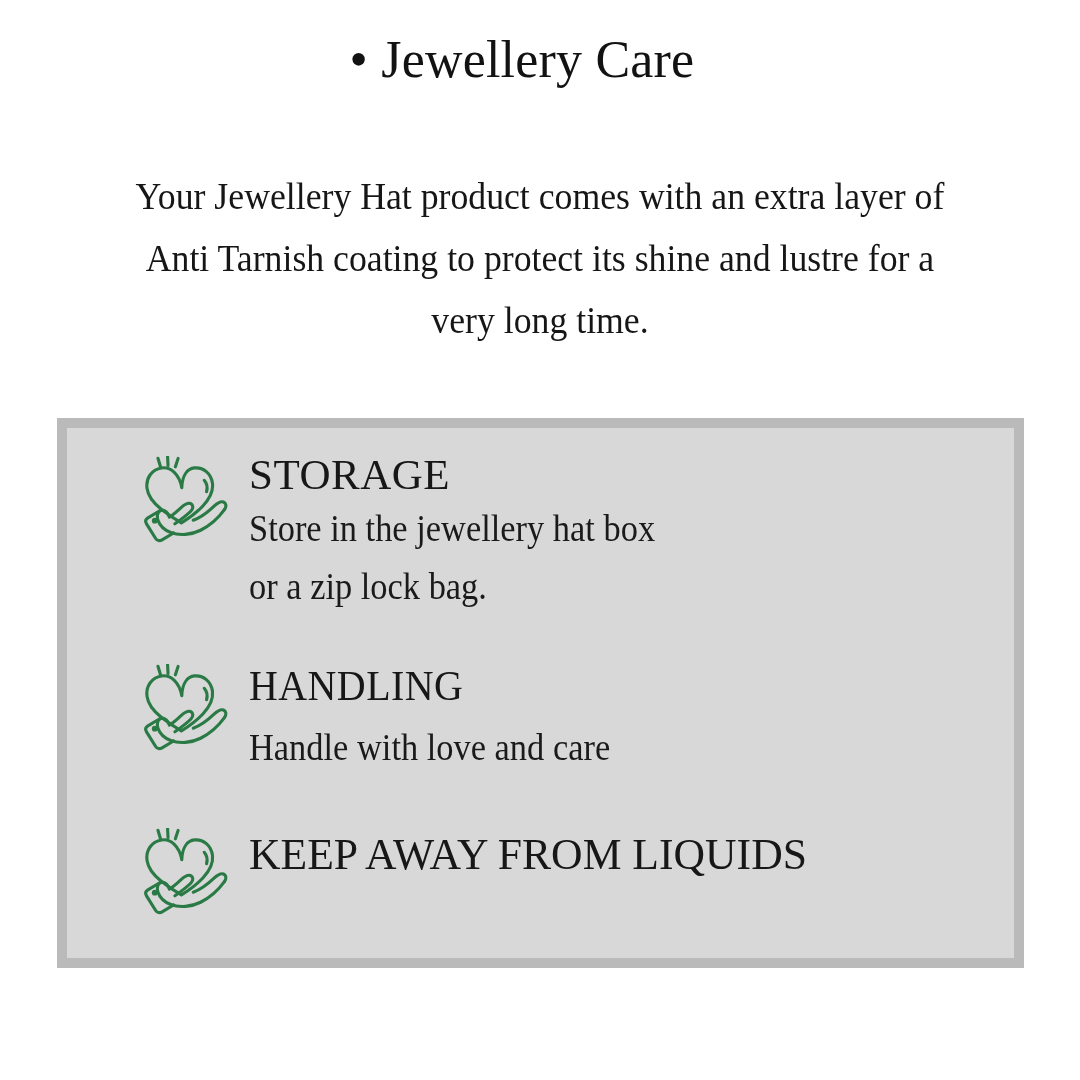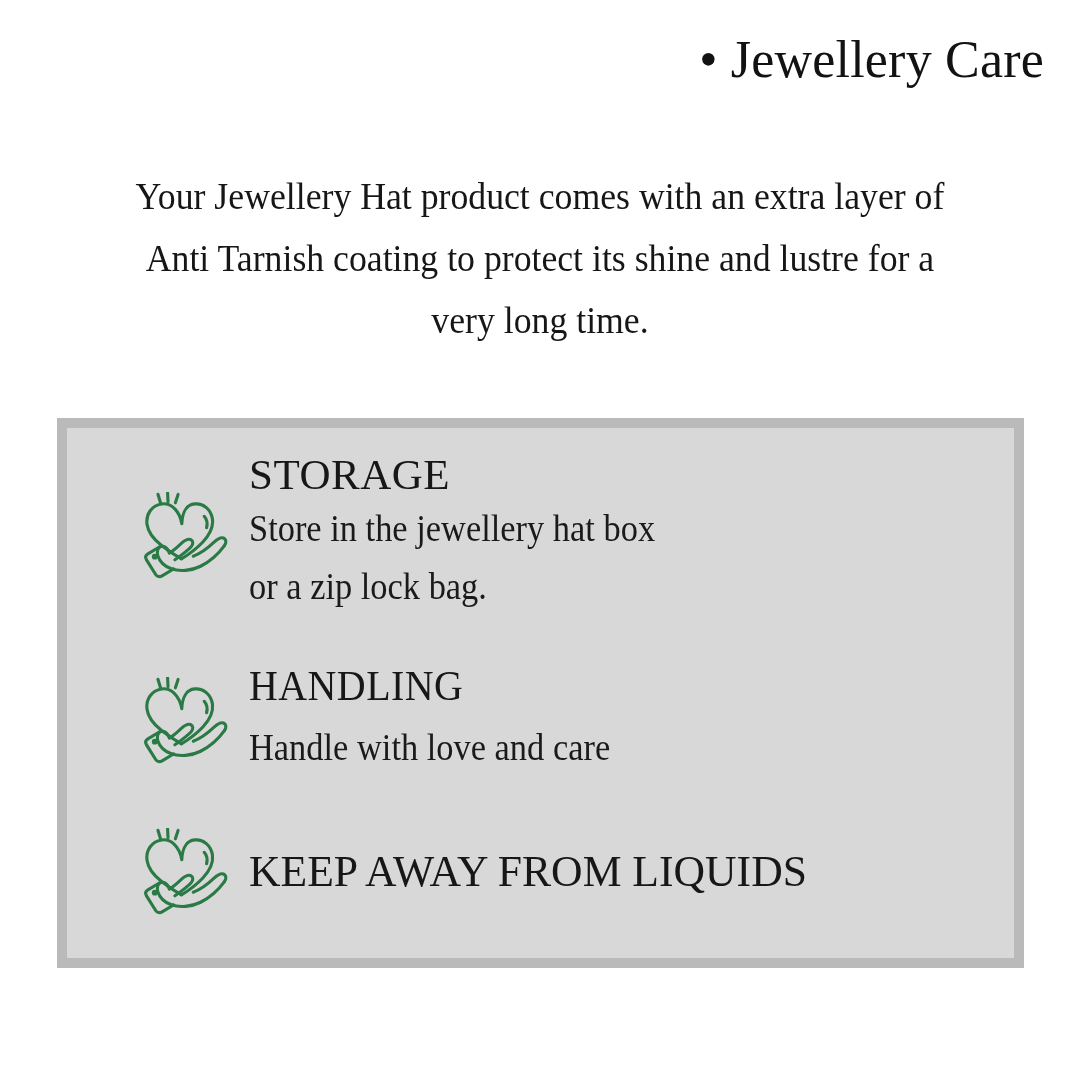--- a/index.html
+++ b/index.html
@@ -23,21 +23,21 @@
     left:0; top:0;
     width:1080px; height:1080px;
     background:#ffffff;
   }
 
   
   .title-row {
     position:absolute;
     left:0; top:32px;
     width:1044px;
-    text-align:right;
+    text-align:center;
   }
   .title-text {
     display:inline-block;
     font-family:"Liberation Serif", serif;
     font-size:52px;
     line-height:1.08;
     font-weight:400;
     letter-spacing:0.2px;
     color:#121212;
     white-space:nowrap;
@@ -68,21 +68,21 @@
 
   .rows {
     position:absolute;
     left:0; top:0;
     width:100%; height:100%;
   }
 
   .care-row {
     position:absolute;
     display:flex;
-    align-items:center;
+    align-items:flex-start;
   }
 
   .care-row.row-0 { left:72px; top:22px;  }
   .care-row.row-1 { left:72px; top:232px; }
   .care-row.row-2 { left:72px; top:398px; }
 
   .icon-wrap {
     width:92px;
     flex:0 0 92px;
     margin-right:18px;

